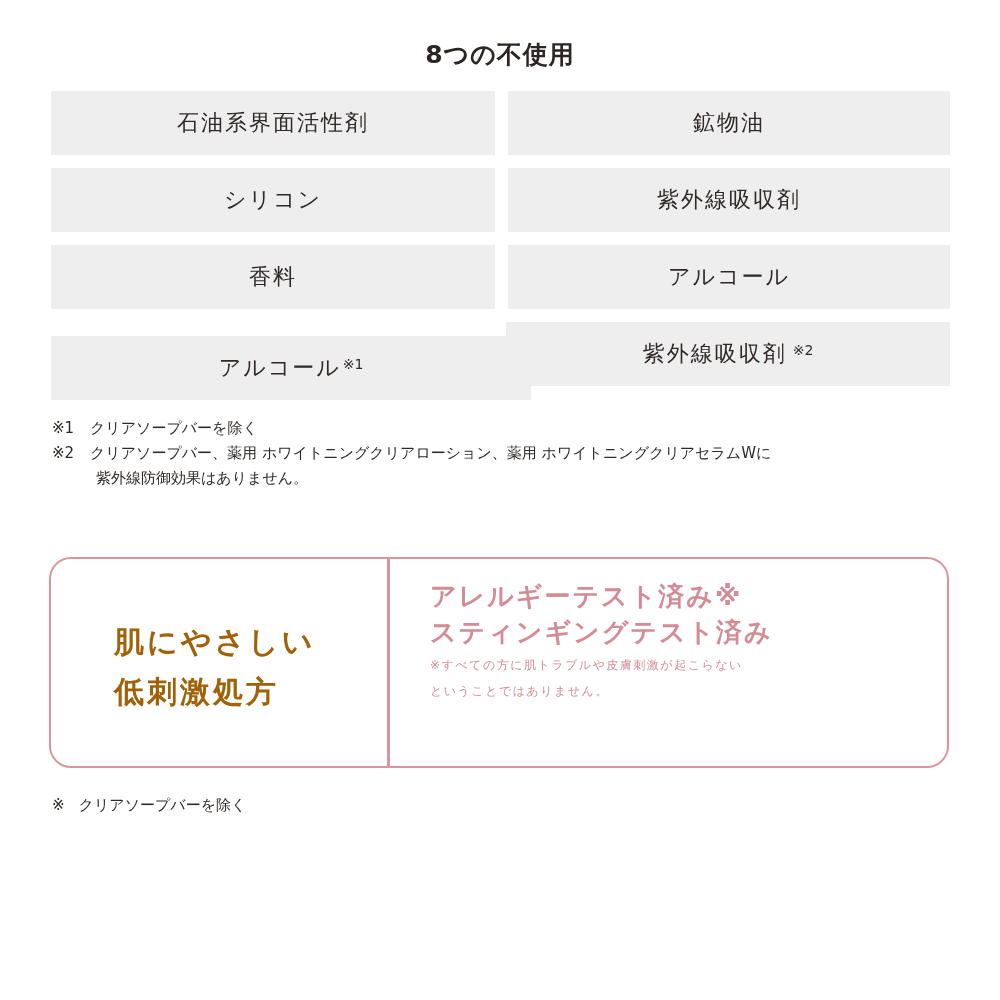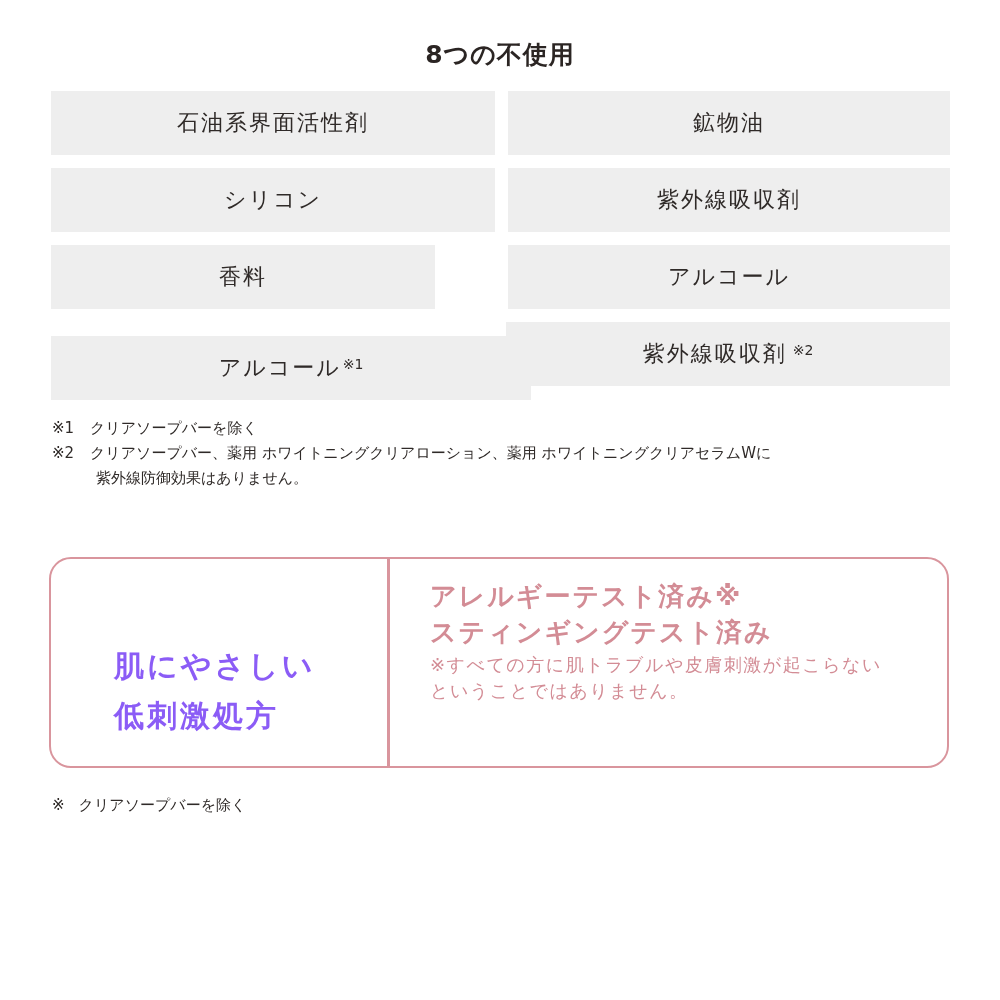--- a/index.html
+++ b/index.html
@@ -67,43 +67,43 @@
       position: absolute;
       left: 387px;
       top: 557px;
       width: 3px;
       height: 211px;
       background: #d9959d;
     }
     .badge-left {
       position: absolute;
       left: 114px;
-      top: 641px;
+      top: 617px;
       font-size: 30px;
       line-height: 50px;
-      color: #8b5cf6;
+      color: #a16207;
       font-weight: bold;
       letter-spacing: 3px;
     }
     .badge-right {
       position: absolute;
       left: 430px;
       top: 578px;
       color: #d38c95;
     }
     .badge-right .test {
       font-size: 26px;
       line-height: 36px;
       font-weight: bold;
       letter-spacing: 2px;
       white-space: nowrap;
     }
     .badge-right .disc {
       margin-top: 2px;
-      font-size: 18px;
+      font-size: 12px;
       line-height: 26px;
       letter-spacing: 1.5px;
       white-space: nowrap;
     }
     .footnote {
       position: absolute;
       left: 52px;
       top: 796px;
       font-size: 15px;
       color: #2f2a28;
@@ -120,21 +120,21 @@
 </div>
 <div class="cell" style="left:508px;top:91px;width:442px;height:64px;">
   <span>鉱物油</span>
 </div>
 <div class="cell" style="left:51px;top:168px;width:444px;height:64px;">
   <span>シリコン</span>
 </div>
 <div class="cell" style="left:508px;top:168px;width:442px;height:64px;">
   <span>紫外線吸収剤</span>
 </div>
-<div class="cell" style="left:51px;top:245px;width:384px;height:64px;">
+<div class="cell" style="left:51px;top:245px;width:444px;height:64px;">
   <span>香料</span>
 </div>
 <div class="cell" style="left:508px;top:245px;width:442px;height:64px;">
   <span>アルコール</span>
 </div>
 <div class="cell" style="left:51px;top:336px;width:480px;height:64px;">
   <span>アルコール</span>
     <sup>※1</sup>
 </div>
 <div class="cell" style="left:506px;top:322px;width:444px;height:64px;">

